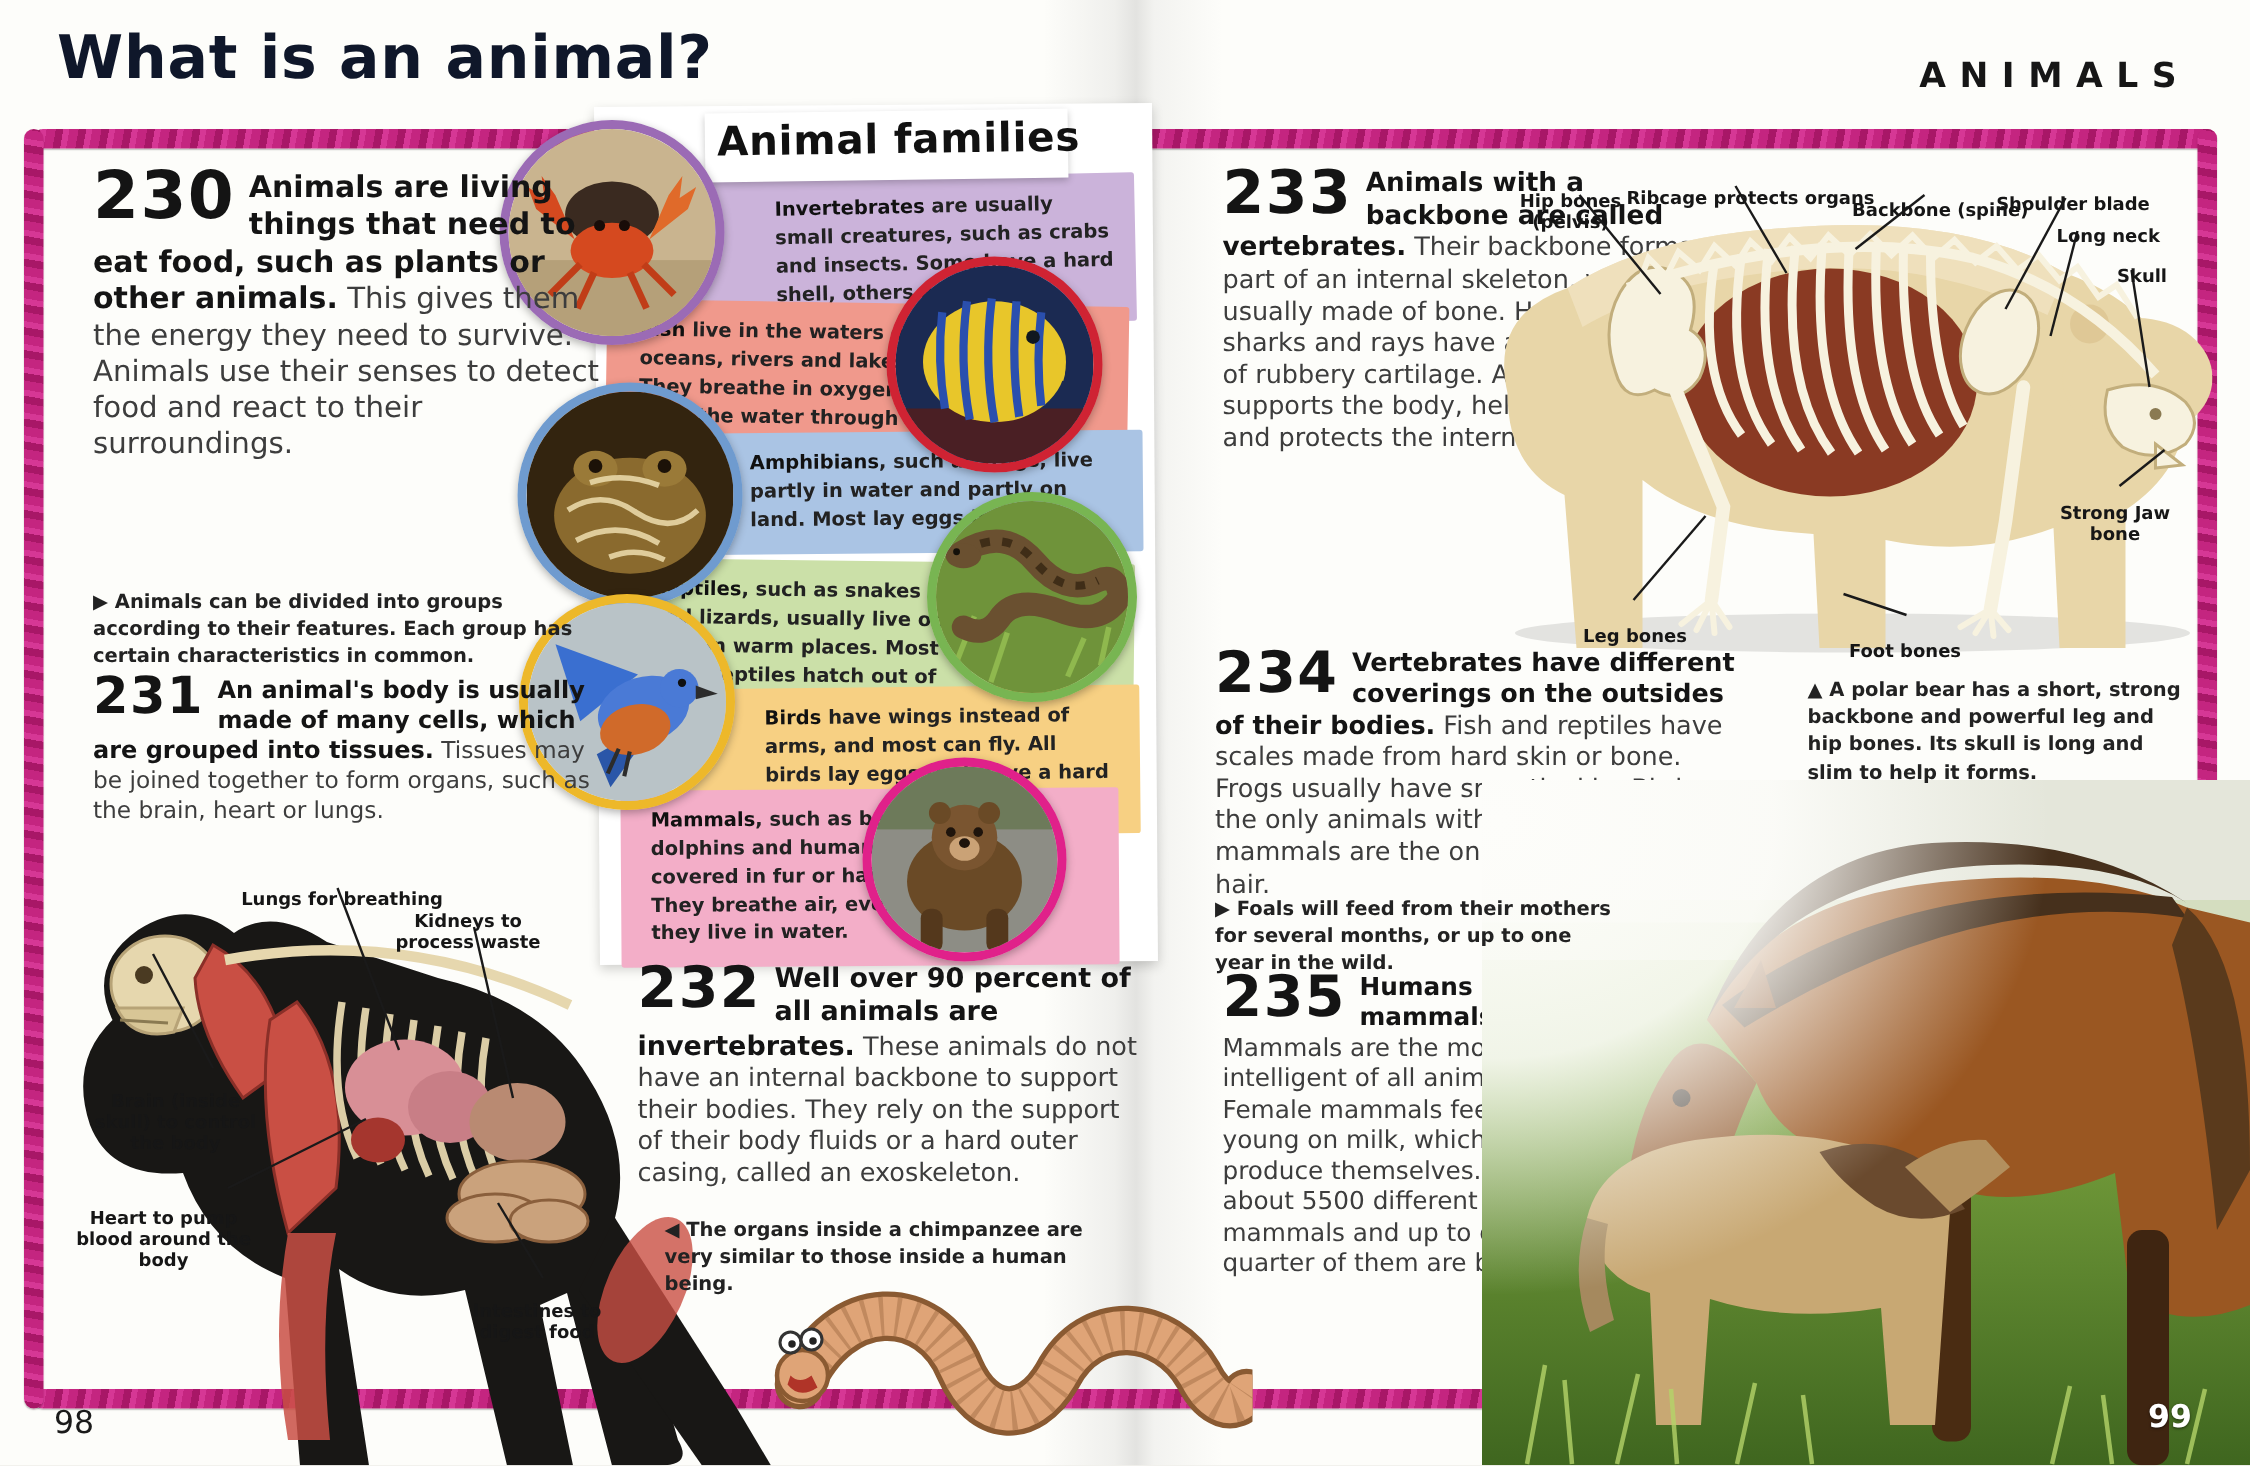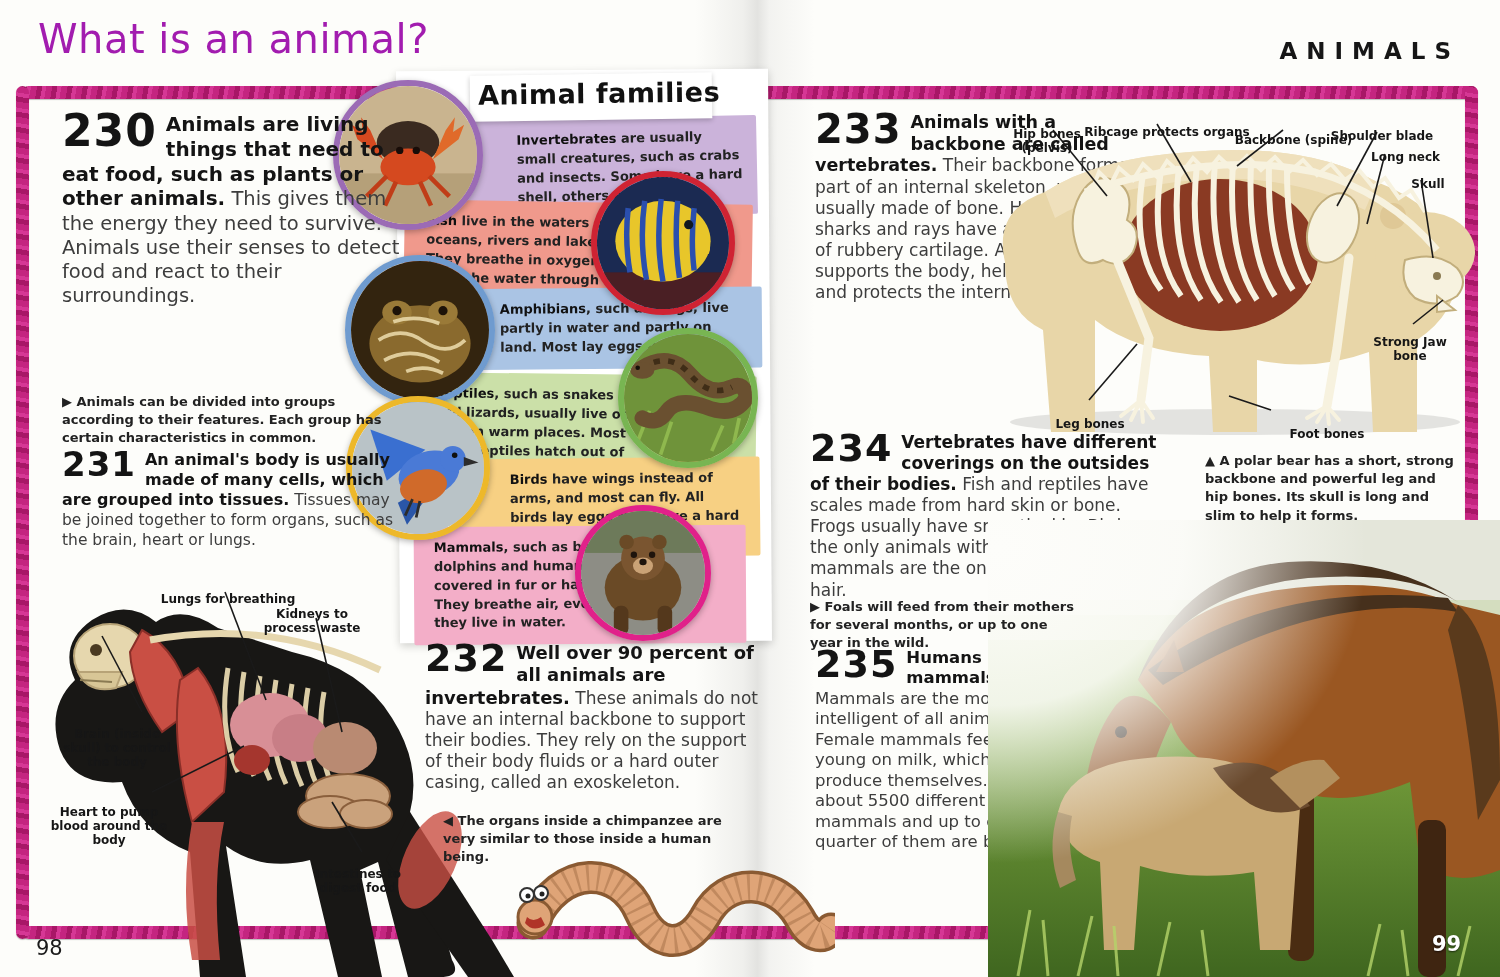--- a/index.html
+++ b/index.html
@@ -11,22 +11,22 @@
     background:linear-gradient(90deg,rgba(0,0,0,0) 0%,rgba(60,60,60,.07) 40%,rgba(90,90,90,.16) 52%,rgba(120,120,120,.08) 62%,rgba(0,0,0,0) 100%);}
   
   .rope{position:absolute;z-index:2;border-radius:8px;box-shadow:0 1px 1px rgba(0,0,0,.25);}
   .rope.h{height:13px;background:repeating-linear-gradient(100deg,#a81767 0 5px,#d63795 5px 9px,#c42580 9px 15px);}
   .rope.v{width:13px;background:repeating-linear-gradient(10deg,#a81767 0 5px,#d63795 5px 9px,#c42580 9px 15px);}
   .rope-top{left:22px;top:86px;width:1456px;}
   .rope-bottom{left:22px;top:926px;width:1456px;}
   .rope-left{left:16px;top:86px;height:853px;}
   .rope-right{left:1465px;top:86px;height:853px;}
   
-  .page-title{position:absolute;left:38px;top:16px;z-index:6;font-size:40px;font-weight:400;
-     color:#a21caf;letter-spacing:.5px;}
+  .page-title{position:absolute;left:38px;top:16px;z-index:6;font-size:40px;font-weight:700;
+     color:#0f172a;letter-spacing:.5px;}
   .corner-header{position:absolute;right:40px;top:38px;z-index:6;font-size:23px;font-weight:600;
      color:#161616;letter-spacing:9px;}
   
   .sec{position:absolute;z-index:6;color:#3d3d3d;line-height:1.24;}
   .sec .num{float:left;font-weight:700;color:#141414;line-height:.85;margin-right:9px;letter-spacing:1px;}
   .sec .lead{font-weight:700;color:#141414;}
   .caption{position:absolute;z-index:9;font-size:13px;font-weight:700;color:#222;line-height:1.4;}
   .pagenum{position:absolute;z-index:9;font-size:21px;color:#1a1a1a;}
   .pagenum.white{color:#fff;font-weight:700;text-shadow:0 1px 2px rgba(0,0,0,.6);}
   
@@ -336,21 +336,21 @@
     </svg>
   </div>
   <div class="label" style="left:1002px;top:110px;width:90px">Hip bones (pelvis)</div>
   <div class="label" style="left:1082px;top:108px;width:170px">Ribcage protects organs</div>
   <div class="label" style="left:1226px;top:116px;width:135px">Backbone (spine)</div>
   <div class="label" style="left:1322px;top:112px;width:120px">Shoulder blade</div>
   <div class="label" style="left:1358px;top:133px;width:95px">Long neck</div>
   <div class="label" style="left:1398px;top:160px;width:60px">Skull</div>
   <div class="label" style="left:1365px;top:318px;width:90px">Strong Jaw bone</div>
   <div class="label" style="left:1048px;top:400px;width:84px">Leg bones</div>
-  <div class="label" style="left:1281px;top:410px;width:92px">Foot bones</div>
+  <div class="label" style="left:1224px;top:410px;width:92px">Foot bones</div>
 
   <div class="horse-photo">
     <svg viewBox="0 0 512 457" preserveAspectRatio="none">
       <defs>
         <linearGradient id="grass" x1="0" y1="0" x2="0" y2="1">
           <stop offset="0" stop-color="#a9c45e"></stop>
             <stop offset=".45" stop-color="#7aa33e"></stop>
             <stop offset="1" stop-color="#3f661f"></stop>
         </linearGradient>
       </defs>

